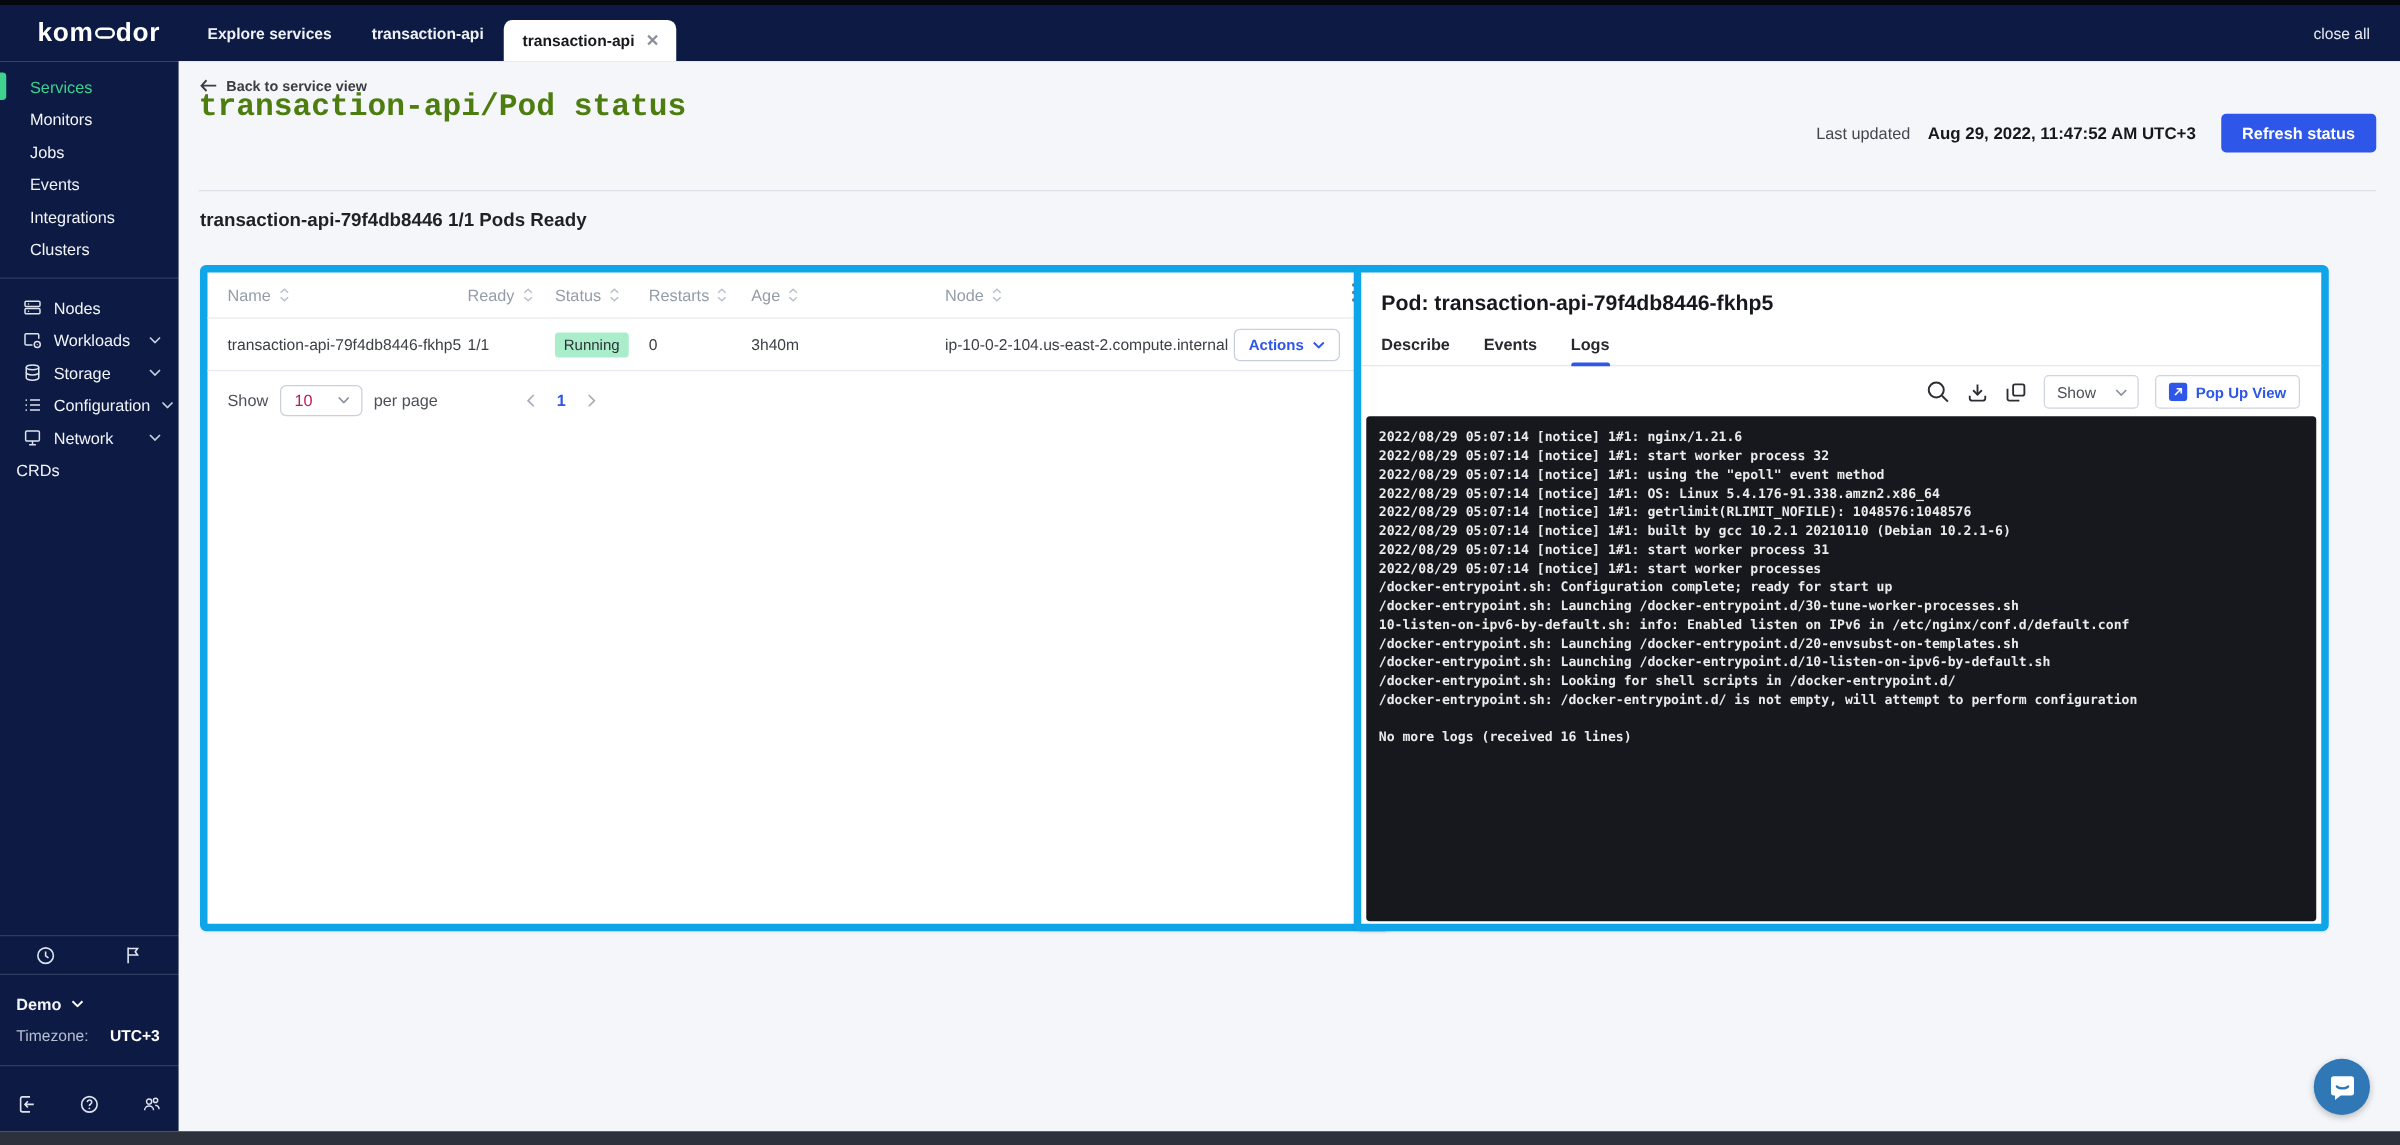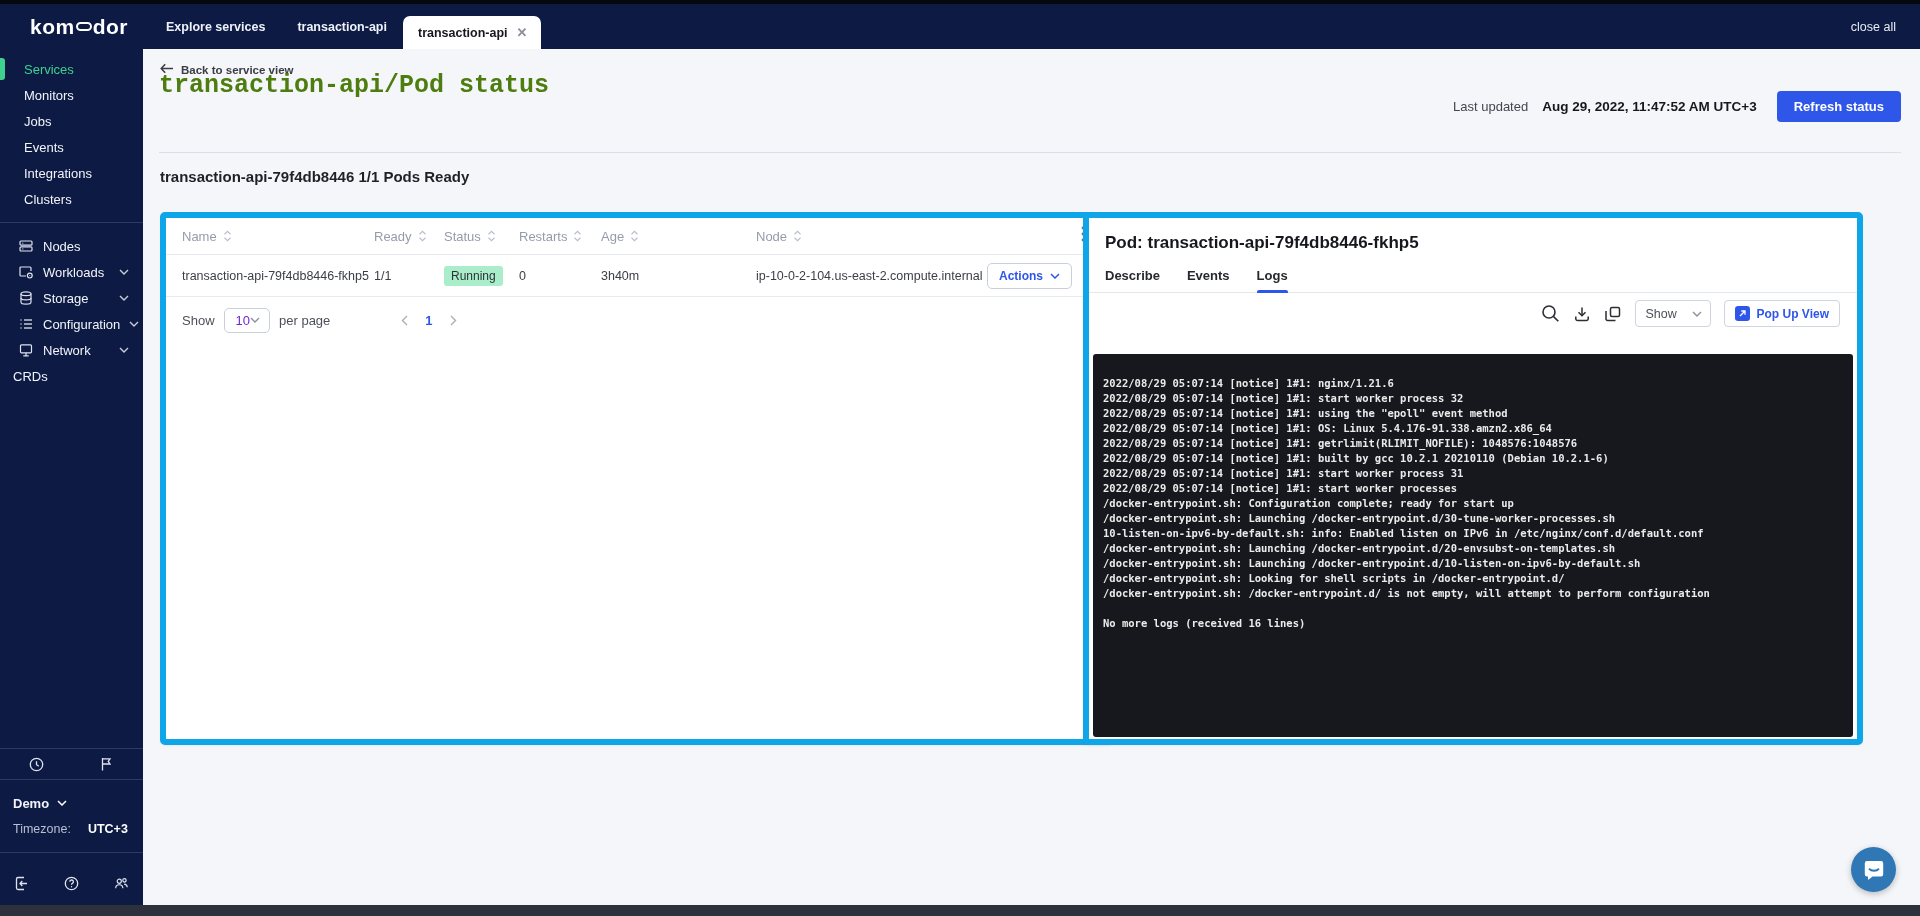--- a/index.html
+++ b/index.html
@@ -55,35 +55,35 @@
   .tgrid { display:grid; grid-template-columns:198px 70px 75px 82px 155px 1fr 120px; align-items:center; padding-left:10px; }
   .thead { height:37px; border-bottom:1px solid #e8eaf0; }
   .th { display:flex; align-items:center; gap:6px; font-size:13px; color:#959ca9; cursor:pointer; }
   .th:first-child { padding-left:6px; }
   .kebab-cell { display:flex; justify-content:flex-end; padding-right:22px; }
   .trow { height:42px; border-bottom:1px solid #e8eaf0; font-size:12.5px; color:#3b3e45; }
   .trow .cell:first-child { padding-left:6px; }
   .badge-running { display:inline-block; background:#a9edca; color:#2c3338; font-size:12px; padding:3px 7px; border-radius:3px; }
   .actions-btn { display:inline-flex; align-items:center; gap:7px; border:1px solid #c9cfdd; background:#fff; color:#2e56e8; font-weight:700; font-size:12px; border-radius:5px; padding:5px 11px; cursor:pointer; font-family:"Liberation Sans", sans-serif; }
   .pagination { display:flex; align-items:center; height:46px; padding:0 16px; font-size:13px; color:#4c5058; gap:9px; }
-  .page-size-select { display:inline-flex; align-items:center; gap:0; border:1px solid #c9cfdd; border-radius:5px; padding:4px 9px 4px 11px; color:#6d28d9; cursor:pointer; background:#fff; }
+  .page-size-select { display:inline-flex; align-items:center; gap:20px; border:1px solid #c9cfdd; border-radius:5px; padding:4px 9px 4px 11px; color:#be185d; cursor:pointer; background:#fff; }
   .pager { display:flex; align-items:center; gap:17px; margin-left:62px; }
   .pager .pg-chev { color:#a7aebb; display:flex; cursor:pointer; }
   .pager .pg-num { color:#2e56e8; font-weight:700; font-size:13px; }
 
   
   .pod-title { padding:15px 0 0 16px; font-size:17px; font-weight:700; color:#16181d; }
   .pod-tabs { display:flex; gap:27px; padding-left:16px; margin-top:15px; border-bottom:1px solid #e4e7ee; }
   .pod-tab { font-size:13px; font-weight:700; color:#26282e; padding-bottom:9px; position:relative; cursor:pointer; }
   .pod-tab.active::after { content:""; position:absolute; left:0; right:0; bottom:-1px; height:3px; background:#2e56e8; border-radius:2px 2px 0 0; }
   .log-toolbar { height:41px; display:flex; align-items:center; justify-content:flex-end; gap:13px; padding-right:17px; }
   .tool-icon { display:flex; align-items:center; cursor:pointer; }
   .show-select { display:inline-flex; align-items:center; justify-content:space-between; width:76px; border:1px solid #cfd4de; border-radius:4px; height:27px; padding:0 8px 0 10px; font-size:12.5px; color:#4c5058; cursor:pointer; background:#fff; }
   .popup-btn { display:inline-flex; align-items:center; gap:7px; border:1px solid #cfd4de; border-radius:4px; height:27px; padding:0 10px; background:#fff; color:#2e56e8; font-weight:700; font-size:12px; cursor:pointer; font-family:"Liberation Sans", sans-serif; }
-  .console { position:absolute; left:4px; right:4px; top:115px; bottom:2px; background:#16181d; border-radius:3px; padding:22px 10px; overflow:hidden;margin-top:21px; }
+  .console { position:absolute; left:4px; right:4px; top:115px; bottom:2px; background:#16181d; border-radius:3px; padding:10px 10px; overflow:hidden; }
   .log-line { font-family:"DejaVu Sans Mono", monospace; font-size:10.5px; font-weight:700; line-height:15px; color:#ebebeb; white-space:pre; }
   .log-footer { font-family:"DejaVu Sans Mono", monospace; font-size:10.5px; font-weight:700; line-height:15px; color:#ebebeb; margin-top:15px; white-space:pre; }
 
   
   .chat-fab { position:absolute; right:24px; bottom:24px; width:45px; height:45px; border-radius:50%; background:#3077b5; display:flex; align-items:center; justify-content:center; cursor:pointer; box-shadow:0 2px 6px rgba(0,0,0,.25); }
 </style>
 </head>
 <body>
 
 <div class="top-strip"></div>

